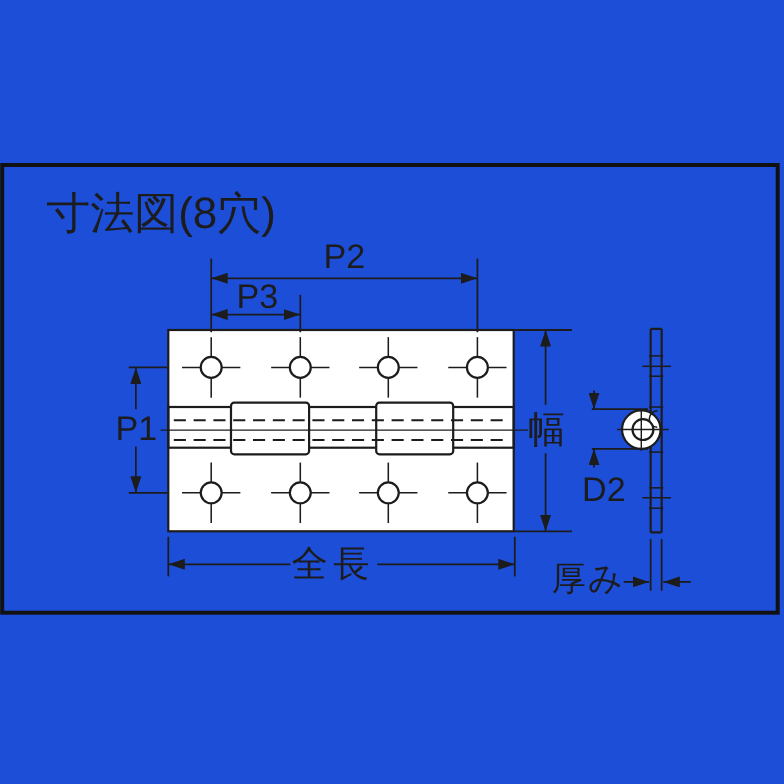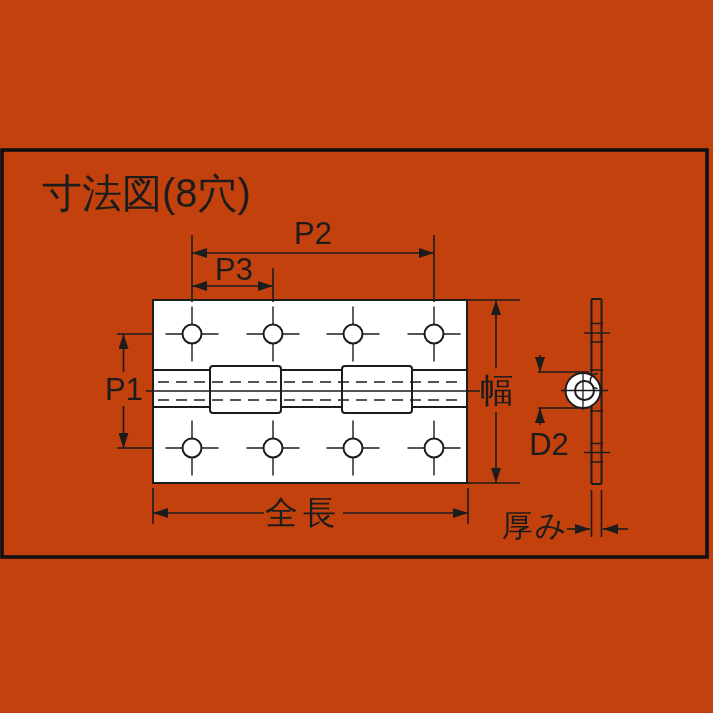--- a/index.html
+++ b/index.html
@@ -1,16 +1,16 @@
 <!DOCTYPE html>
 <html><head>
 <meta charset="utf-8">
 <style>
   html,body{margin:0;padding:0;background:#ffffff;}
-  .stage{position:relative;width:713px;height:713px;background:#c2410c;overflow:hidden;
+  .stage{position:relative;width:713px;height:713px;background:#1d4ed8;overflow:hidden;
          font-family:"Liberation Sans","DejaVu Sans",sans-serif;}
   svg{display:block;}
   .ln{stroke:#1c1c1c;stroke-width:2;fill:none;}
   .thin{stroke:#1c1c1c;stroke-width:1.4;fill:none;}
   .cl{stroke:#1c1c1c;stroke-width:1.3;fill:none;}
   .dash{stroke:#1c1c1c;stroke-width:1.7;fill:none;stroke-dasharray:11 7;}
   .dim{stroke:#1c1c1c;stroke-width:1.6;fill:none;}
   .whitefill{fill:#ffffff;}
   .lbl{fill:#1c1c1c;font-family:"Liberation Sans","DejaVu Sans",sans-serif;}
   .frame{stroke:#111111;stroke-width:3.6;fill:none;}

